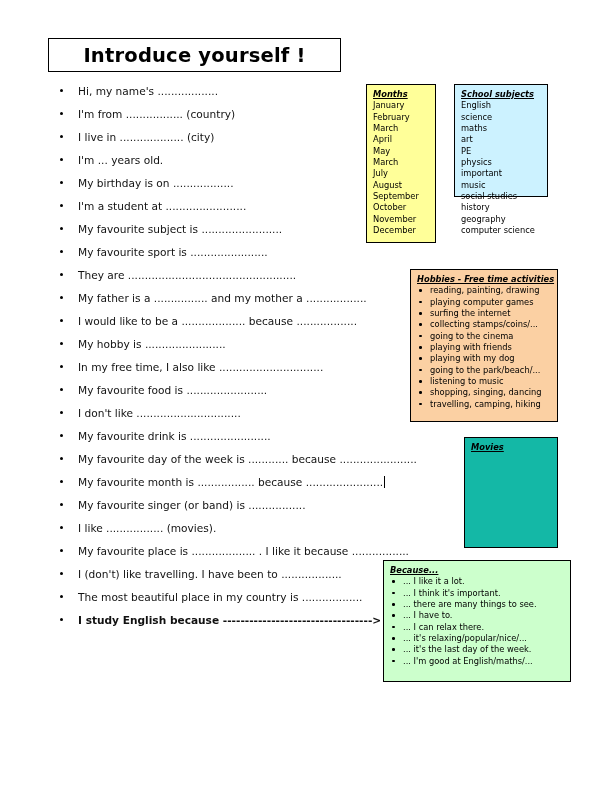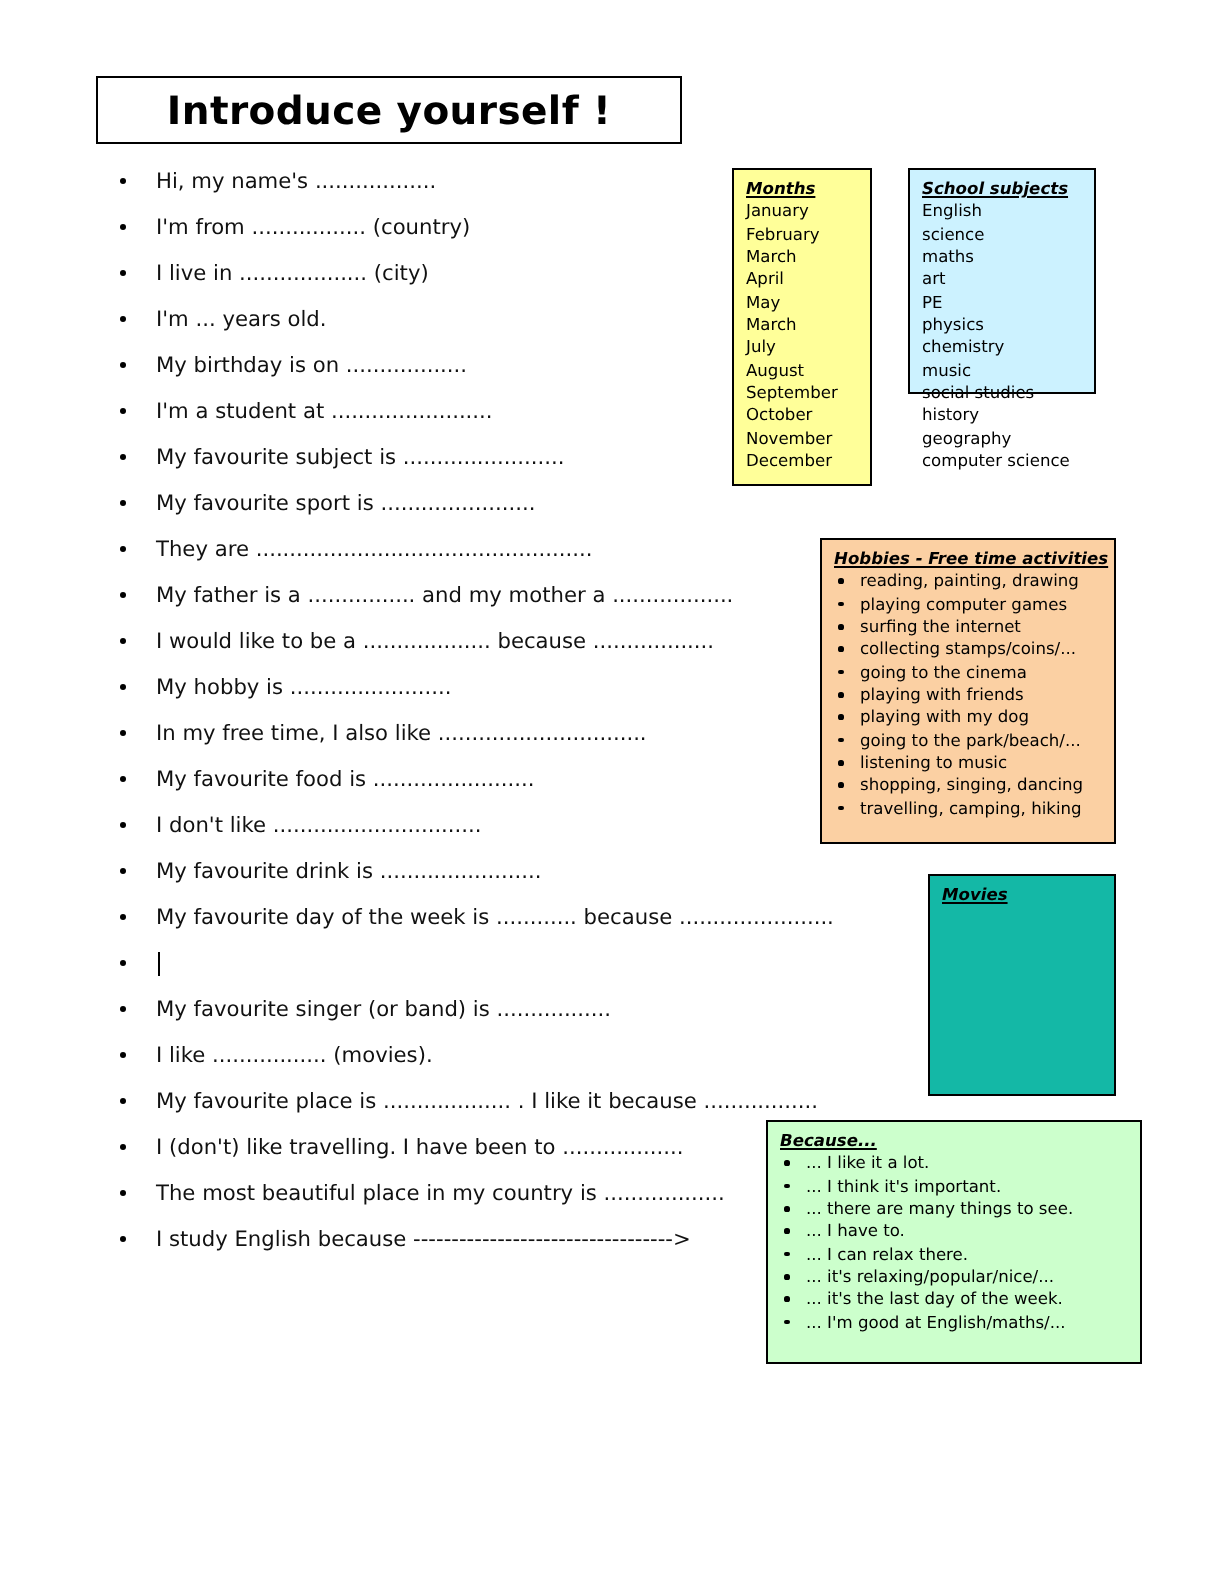--- a/index.html
+++ b/index.html
@@ -62,21 +62,21 @@
   .main-item .bullet {
     position: absolute;
     left: 4px;
     top: 4px;
     width: 3px;
     height: 3px;
     background: #000;
     border-radius: 50%;
   }
   .main-item.bold .line-text {
-    font-weight: normal;
+    font-weight: bold;
   }
   .caret {
     display: inline-block;
     width: 1px;
     height: 12px;
     background: #000;
     vertical-align: -2px;
     margin-left: 1px;
   }
 
@@ -171,21 +171,21 @@
       <div class="main-item"><span class="bullet"></span><span class="line-text">My favourite sport is .......................</span></div>
       <div class="main-item"><span class="bullet"></span><span class="line-text">They are ..................................................</span></div>
       <div class="main-item"><span class="bullet"></span><span class="line-text">My father is a ................ and my mother a ..................</span></div>
       <div class="main-item"><span class="bullet"></span><span class="line-text">I would like to be a ................... because ..................</span></div>
       <div class="main-item"><span class="bullet"></span><span class="line-text">My hobby is ........................</span></div>
       <div class="main-item"><span class="bullet"></span><span class="line-text">In my free time, I also like ...............................</span></div>
       <div class="main-item"><span class="bullet"></span><span class="line-text">My favourite food is ........................</span></div>
       <div class="main-item"><span class="bullet"></span><span class="line-text">I don't like ...............................</span></div>
       <div class="main-item"><span class="bullet"></span><span class="line-text">My favourite drink is ........................</span></div>
       <div class="main-item"><span class="bullet"></span><span class="line-text">My favourite day of the week is ............ because .......................</span></div>
-      <div class="main-item"><span class="bullet"></span><span class="caret"></span></div>
+      <div class="main-item"><span class="bullet"></span><span class="line-text">My favourite month is ................. because .......................</span><span class="caret"></span></div>
       <div class="main-item"><span class="bullet"></span><span class="line-text">My favourite singer (or band) is .................</span></div>
       <div class="main-item"><span class="bullet"></span><span class="line-text">I like ................. (movies).</span></div>
       <div class="main-item"><span class="bullet"></span><span class="line-text">My favourite place is ...................  . I like it because .................</span></div>
       <div class="main-item"><span class="bullet"></span><span class="line-text">I (don't) like travelling. I have been to ..................</span></div>
       <div class="main-item"><span class="bullet"></span><span class="line-text">The most beautiful place in my country is ..................</span></div>
       <div class="main-item bold"><span class="bullet"></span><span class="line-text">I study English because ----------------------------------&gt;</span></div>
     </div>
 
   <div class="side-box" id="months-box">
     <span class="box-title">Months</span>
@@ -207,21 +207,21 @@
 
   <div class="side-box" id="subjects-box">
     <span class="box-title">School subjects</span>
     <div id="subjects-list">
         <span class="entry">English</span>
         <span class="entry">science</span>
         <span class="entry">maths</span>
         <span class="entry">art</span>
         <span class="entry">PE</span>
         <span class="entry">physics</span>
-        <span class="entry">chemistry</span>
+        <span class="entry">important</span>
         <span class="entry">music</span>
         <span class="entry">social studies</span>
         <span class="entry">history</span>
         <span class="entry">geography</span>
         <span class="entry">computer science</span>
       </div>
   </div>
 
   <div class="side-box bulleted" id="hobbies-box">
     <span class="box-title">Hobbies - Free time activities</span>

